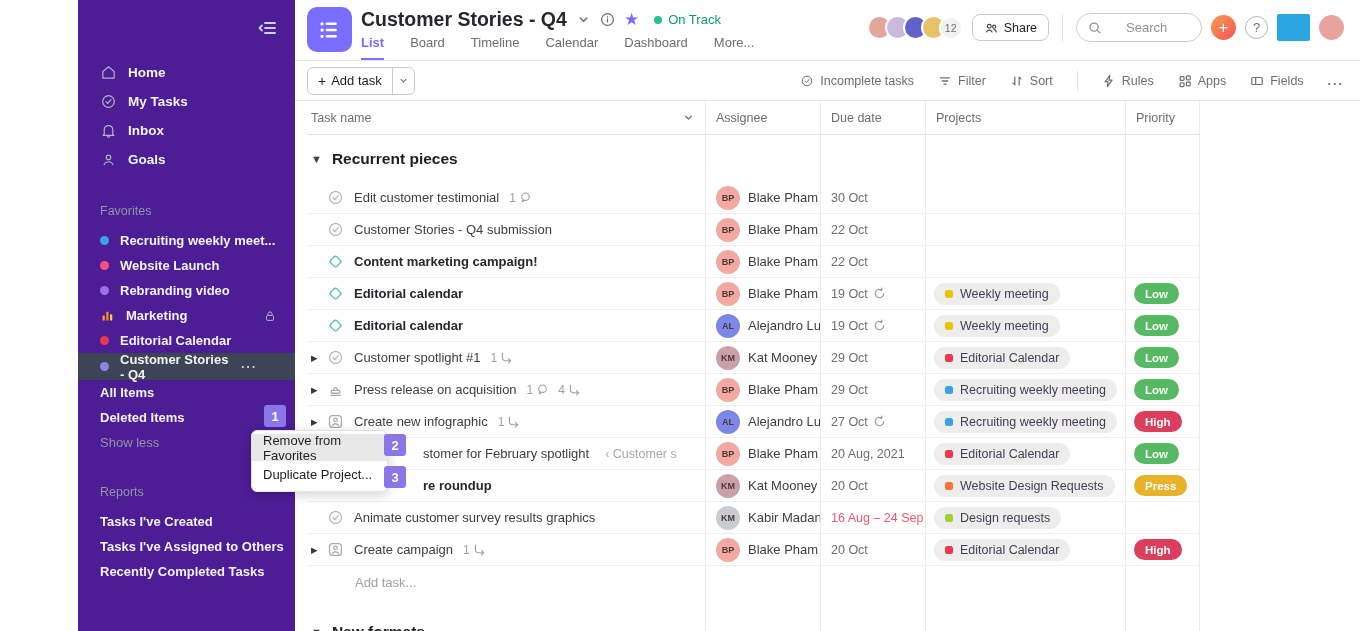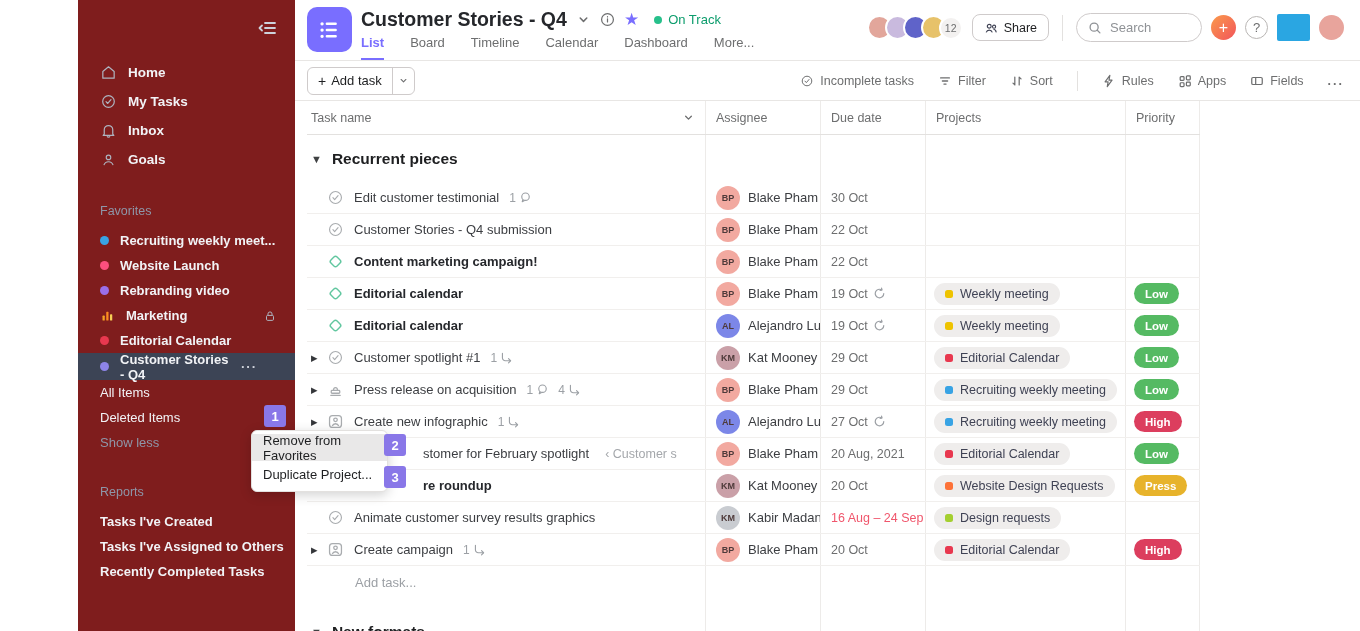--- a/index.html
+++ b/index.html
@@ -1,36 +1,36 @@
 <!DOCTYPE html>
 <html><head>
 <meta charset="utf-8">
 <style>
   *{margin:0;padding:0;box-sizing:border-box;}
   html,body{width:1360px;height:631px;background:#fff;font-family:"Liberation Sans",sans-serif;overflow:hidden;}
   .stage{position:relative;width:1360px;height:631px;background:#fff;overflow:hidden;}
 
   
-  .sidebar{position:absolute;left:78px;top:0;width:217px;height:631px;background:#7f1d1d;color:#eef0f4;font-size:13px;}
+  .sidebar{position:absolute;left:78px;top:0;width:217px;height:631px;background:#4c1d95;color:#eef0f4;font-size:13px;}
   .collapse{position:absolute;right:16px;top:16px;width:24px;height:24px;color:#cdd2db;cursor:pointer;}
   .collapse svg{width:24px;height:24px;}
   .nav{margin-top:58px;}
   .nav-item{display:flex;align-items:center;gap:11px;height:29px;padding-left:22px;font-weight:700;font-size:13.5px;color:#f2f3f6;cursor:pointer;}
   .nav-item .nicon{width:17px;height:17px;color:#aeb4c0;display:flex;}
   .nav-item svg{width:17px;height:17px;}
   .sec-label{color:#8e96a8;font-size:12.5px;margin:30px 0 10px 22px;}
   .fav-item{display:flex;align-items:center;gap:11px;height:25px;padding-left:22px;font-weight:700;font-size:13px;color:#f2f3f6;cursor:pointer;position:relative;}
   .fav-item.selected{background:#3c4455;height:27px;}
   .dot{width:9px;height:9px;border-radius:50%;flex:0 0 auto;}
   .fav-item .ficon{width:15px;height:15px;display:flex;}
   .fav-item .ficon svg{width:15px;height:15px;}
   .lock{margin-left:auto;margin-right:18px;color:#aeb4c0;display:flex;}
   .lock svg{width:14px;height:14px;}
   .row-more{margin-left:auto;margin-right:38px;color:#cfd3db;letter-spacing:1px;font-weight:700;}
-  .side-link{height:25px;display:flex;align-items:center;padding-left:22px;font-weight:400;color:#f2f3f6;cursor:pointer;}
+  .side-link{height:25px;display:flex;align-items:center;padding-left:22px;font-weight:700;color:#f2f3f6;cursor:pointer;}
   .show-less{height:25px;display:flex;align-items:center;padding-left:22px;color:#8e96a8;cursor:pointer;}
   .report-item{height:25px;display:flex;align-items:center;padding-left:22px;font-weight:700;color:#f2f3f6;cursor:pointer;}
 
   
   .main{position:absolute;left:295px;top:0;width:1065px;height:631px;background:#fff;}
   .topbar{position:relative;height:61px;border-bottom:1px solid #e8e6e4;}
   .proj-icon{position:absolute;left:12px;top:7px;width:45px;height:45px;border-radius:10px;background:#796eff;display:flex;align-items:center;justify-content:center;}
   .proj-icon svg{width:30px;height:30px;}
   .title-row{position:absolute;left:66px;top:8px;display:flex;align-items:center;gap:9px;}
   .title{font-size:19.5px;font-weight:700;color:#25272b;}
@@ -43,21 +43,21 @@
   .tab{padding-bottom:8px;cursor:pointer;}
   .tab.active{color:#796eff;border-bottom:2px solid #796eff;font-weight:700;}
   .topright{position:absolute;right:16px;top:13px;display:flex;align-items:center;gap:9px;}
   .avstack{display:flex;align-items:center;}
   .avstack .av{width:25px;height:25px;border-radius:50%;border:2px solid #fff;margin-left:-7px;}
   .avstack .av:first-child{margin-left:0;}
   .avcount{width:24px;height:24px;border-radius:50%;background:#f3f1f0;border:2px solid #fff;margin-left:-7px;font-size:10.5px;color:#6d6e6f;display:flex;align-items:center;justify-content:center;}
   .share-btn{display:flex;align-items:center;gap:6px;border:1px solid #cfcbcb;border-radius:8px;height:27px;padding:0 11px;font-size:12.5px;color:#1e1f21;cursor:pointer;}
   .share-btn svg{width:14px;height:14px;color:#3f4254;}
   .vdiv{width:1px;height:26px;background:#e3e1df;margin:0 4px;}
-  .searchbox{display:flex;align-items:center;gap:8px;width:126px;height:29px;border:1px solid #cfcbcb;border-radius:15px;padding:0 11px;color:#8f9296;font-size:13px;cursor:text;}
+  .searchbox{display:flex;align-items:center;gap:24px;width:126px;height:29px;border:1px solid #cfcbcb;border-radius:15px;padding:0 11px;color:#8f9296;font-size:13px;cursor:text;}
   .searchbox svg{width:14px;height:14px;}
   .plusbtn{width:25px;height:25px;border-radius:50%;background:linear-gradient(135deg,#fa9b4b,#f2545b);color:#fff;font-size:16px;display:flex;align-items:center;justify-content:center;cursor:pointer;}
   .helpbtn{width:23px;height:23px;border-radius:50%;border:1px solid #b9b6b4;color:#6d6e6f;font-size:13px;display:flex;align-items:center;justify-content:center;cursor:pointer;}
   .bluebox{width:33px;height:27px;background:#2aa6e2;border-radius:2px;cursor:pointer;}
   .me-av{width:25px;height:25px;border-radius:50%;}
   .av,.me-av{display:flex;align-items:center;justify-content:center;font-size:9px;color:#5b3a3a;font-weight:700;}
 
   
   .toolbar{display:flex;align-items:center;height:40px;border-bottom:1px solid #e8e6e4;padding:0 16px 0 12px;}
   .addtask{display:flex;align-items:stretch;border:1px solid #cfcbcb;border-radius:6px;height:28px;overflow:hidden;cursor:pointer;}

